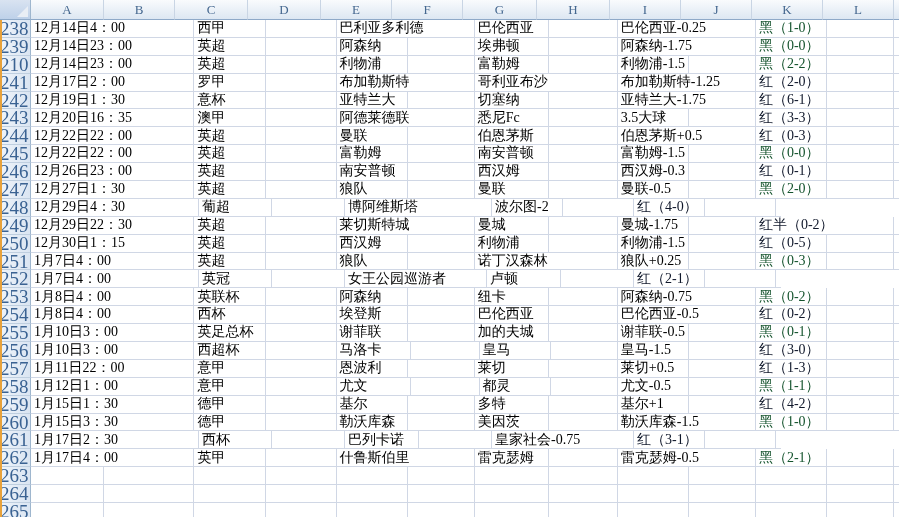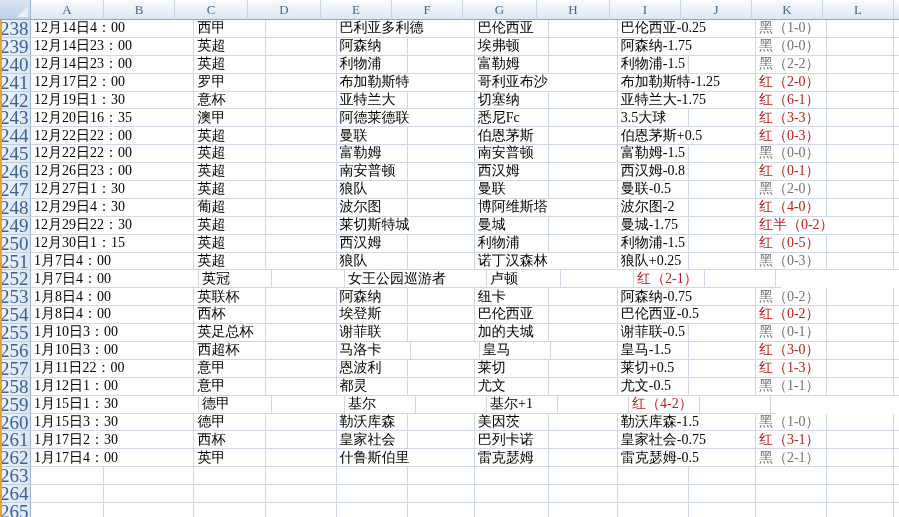--- a/index.html
+++ b/index.html
@@ -43,22 +43,22 @@
   .cell-text{white-space:nowrap;}
   .sep{position:absolute;top:0;bottom:-1px;width:1px;background:#D0D7E5;}
   .cAB{width:168px}.cAB .sep{left:72px}
   .cC{width:73px}
   .cD{width:73px}
   .cEF{width:142px}.cEF .sep{left:70px}
   .cGH{width:147px}.cGH .sep{left:73px}
   .cIJ{width:142px}.cIJ .sep{left:70px}
   .cKL{width:142px}.cKL .sep{left:70px}
   .cM{width:5px;border-right:none}
-  .black{color:#737373}
-  .red{color:#b91c1c}
+  .black{color:#14532d}
+  .red{color:#0f172a}
   
   .edge-strip{position:absolute;left:0;top:20px;width:2px;height:497px;background:#E8A23B;z-index:5;}
 </style>
 </head>
 <body>
 
 <div class="sheet">
   <div class="edge-strip"></div>
 
   <div class="colheads">
@@ -133,21 +133,21 @@
         <span class="cell-text">阿森纳-1.75</span>
 
       </div>
       <div class="cell mc cKL">
         <span class="cell-text black">黑（0-0）</span>
         <i class="sep"></i>
       </div>
       <div class="cell cM"></div>
     </div>
       <div class="row">
-      <div class="rowhead">240</div>
+      <div class="rowhead">210</div>
       <div class="cell mc cAB">
         <span class="cell-text">12月14日23：00</span>
 
       </div>
       <div class="cell cC">
         <span class="cell-text">英超</span>
       </div>
       <div class="cell cD"></div>
       <div class="cell mc cEF">
         <span class="cell-text">利物浦</span>
@@ -319,21 +319,21 @@
       <div class="cell cD"></div>
       <div class="cell mc cEF">
         <span class="cell-text">南安普顿</span>
         <i class="sep"></i>
       </div>
       <div class="cell mc cGH">
         <span class="cell-text">西汉姆</span>
         <i class="sep"></i>
       </div>
       <div class="cell mc cIJ">
-        <span class="cell-text">西汉姆-0.8</span>
+        <span class="cell-text">西汉姆-0.3</span>
         <i class="sep"></i>
       </div>
       <div class="cell mc cKL">
         <span class="cell-text red">红（0-1）</span>
         <i class="sep"></i>
       </div>
       <div class="cell cM"></div>
     </div>
       <div class="row">
       <div class="rowhead">247</div>
@@ -366,24 +366,20 @@
       <div class="row">
       <div class="rowhead">248</div>
       <div class="cell mc cAB">
         <span class="cell-text">12月29日4：30</span>
 
       </div>
       <div class="cell cC">
         <span class="cell-text">葡超</span>
       </div>
       <div class="cell cD"></div>
-      <div class="cell mc cEF">
-        <span class="cell-text">波尔图</span>
-        <i class="sep"></i>
-      </div>
       <div class="cell mc cGH">
         <span class="cell-text">博阿维斯塔</span>
 
       </div>
       <div class="cell mc cIJ">
         <span class="cell-text">波尔图-2</span>
         <i class="sep"></i>
       </div>
       <div class="cell mc cKL">
         <span class="cell-text red">红（4-0）</span>
@@ -642,28 +638,28 @@
       <div class="row">
       <div class="rowhead">258</div>
       <div class="cell mc cAB">
         <span class="cell-text">1月12日1：00</span>
 
       </div>
       <div class="cell cC">
         <span class="cell-text">意甲</span>
       </div>
       <div class="cell cD"></div>
+      <div class="cell mc cGH">
+        <span class="cell-text">尤文</span>
+        <i class="sep"></i>
+      </div>
       <div class="cell mc cEF">
         <span class="cell-text">都灵</span>
         <i class="sep"></i>
       </div>
-      <div class="cell mc cGH">
-        <span class="cell-text">尤文</span>
-        <i class="sep"></i>
-      </div>
       <div class="cell mc cIJ">
         <span class="cell-text">尤文-0.5</span>
         <i class="sep"></i>
       </div>
       <div class="cell mc cKL">
         <span class="cell-text black">黑（1-1）</span>
         <i class="sep"></i>
       </div>
       <div class="cell cM"></div>
     </div>
@@ -674,20 +670,24 @@
 
       </div>
       <div class="cell cC">
         <span class="cell-text">德甲</span>
       </div>
       <div class="cell cD"></div>
       <div class="cell mc cEF">
         <span class="cell-text">基尔</span>
         <i class="sep"></i>
       </div>
+      <div class="cell mc cGH">
+        <span class="cell-text">多特</span>
+        <i class="sep"></i>
+      </div>
       <div class="cell mc cIJ">
         <span class="cell-text">基尔+1</span>
         <i class="sep"></i>
       </div>
       <div class="cell mc cKL">
         <span class="cell-text red">红（4-2）</span>
         <i class="sep"></i>
       </div>
       <div class="cell cM"></div>
     </div>
@@ -722,24 +722,20 @@
       <div class="row">
       <div class="rowhead">261</div>
       <div class="cell mc cAB">
         <span class="cell-text">1月17日2：30</span>
 
       </div>
       <div class="cell cC">
         <span class="cell-text">西杯</span>
       </div>
       <div class="cell cD"></div>
-      <div class="cell mc cEF">
-        <span class="cell-text">皇家社会</span>
-        <i class="sep"></i>
-      </div>
       <div class="cell mc cGH">
         <span class="cell-text">巴列卡诺</span>
         <i class="sep"></i>
       </div>
       <div class="cell mc cIJ">
         <span class="cell-text">皇家社会-0.75</span>
 
       </div>
       <div class="cell mc cKL">
         <span class="cell-text red">红（3-1）</span>

